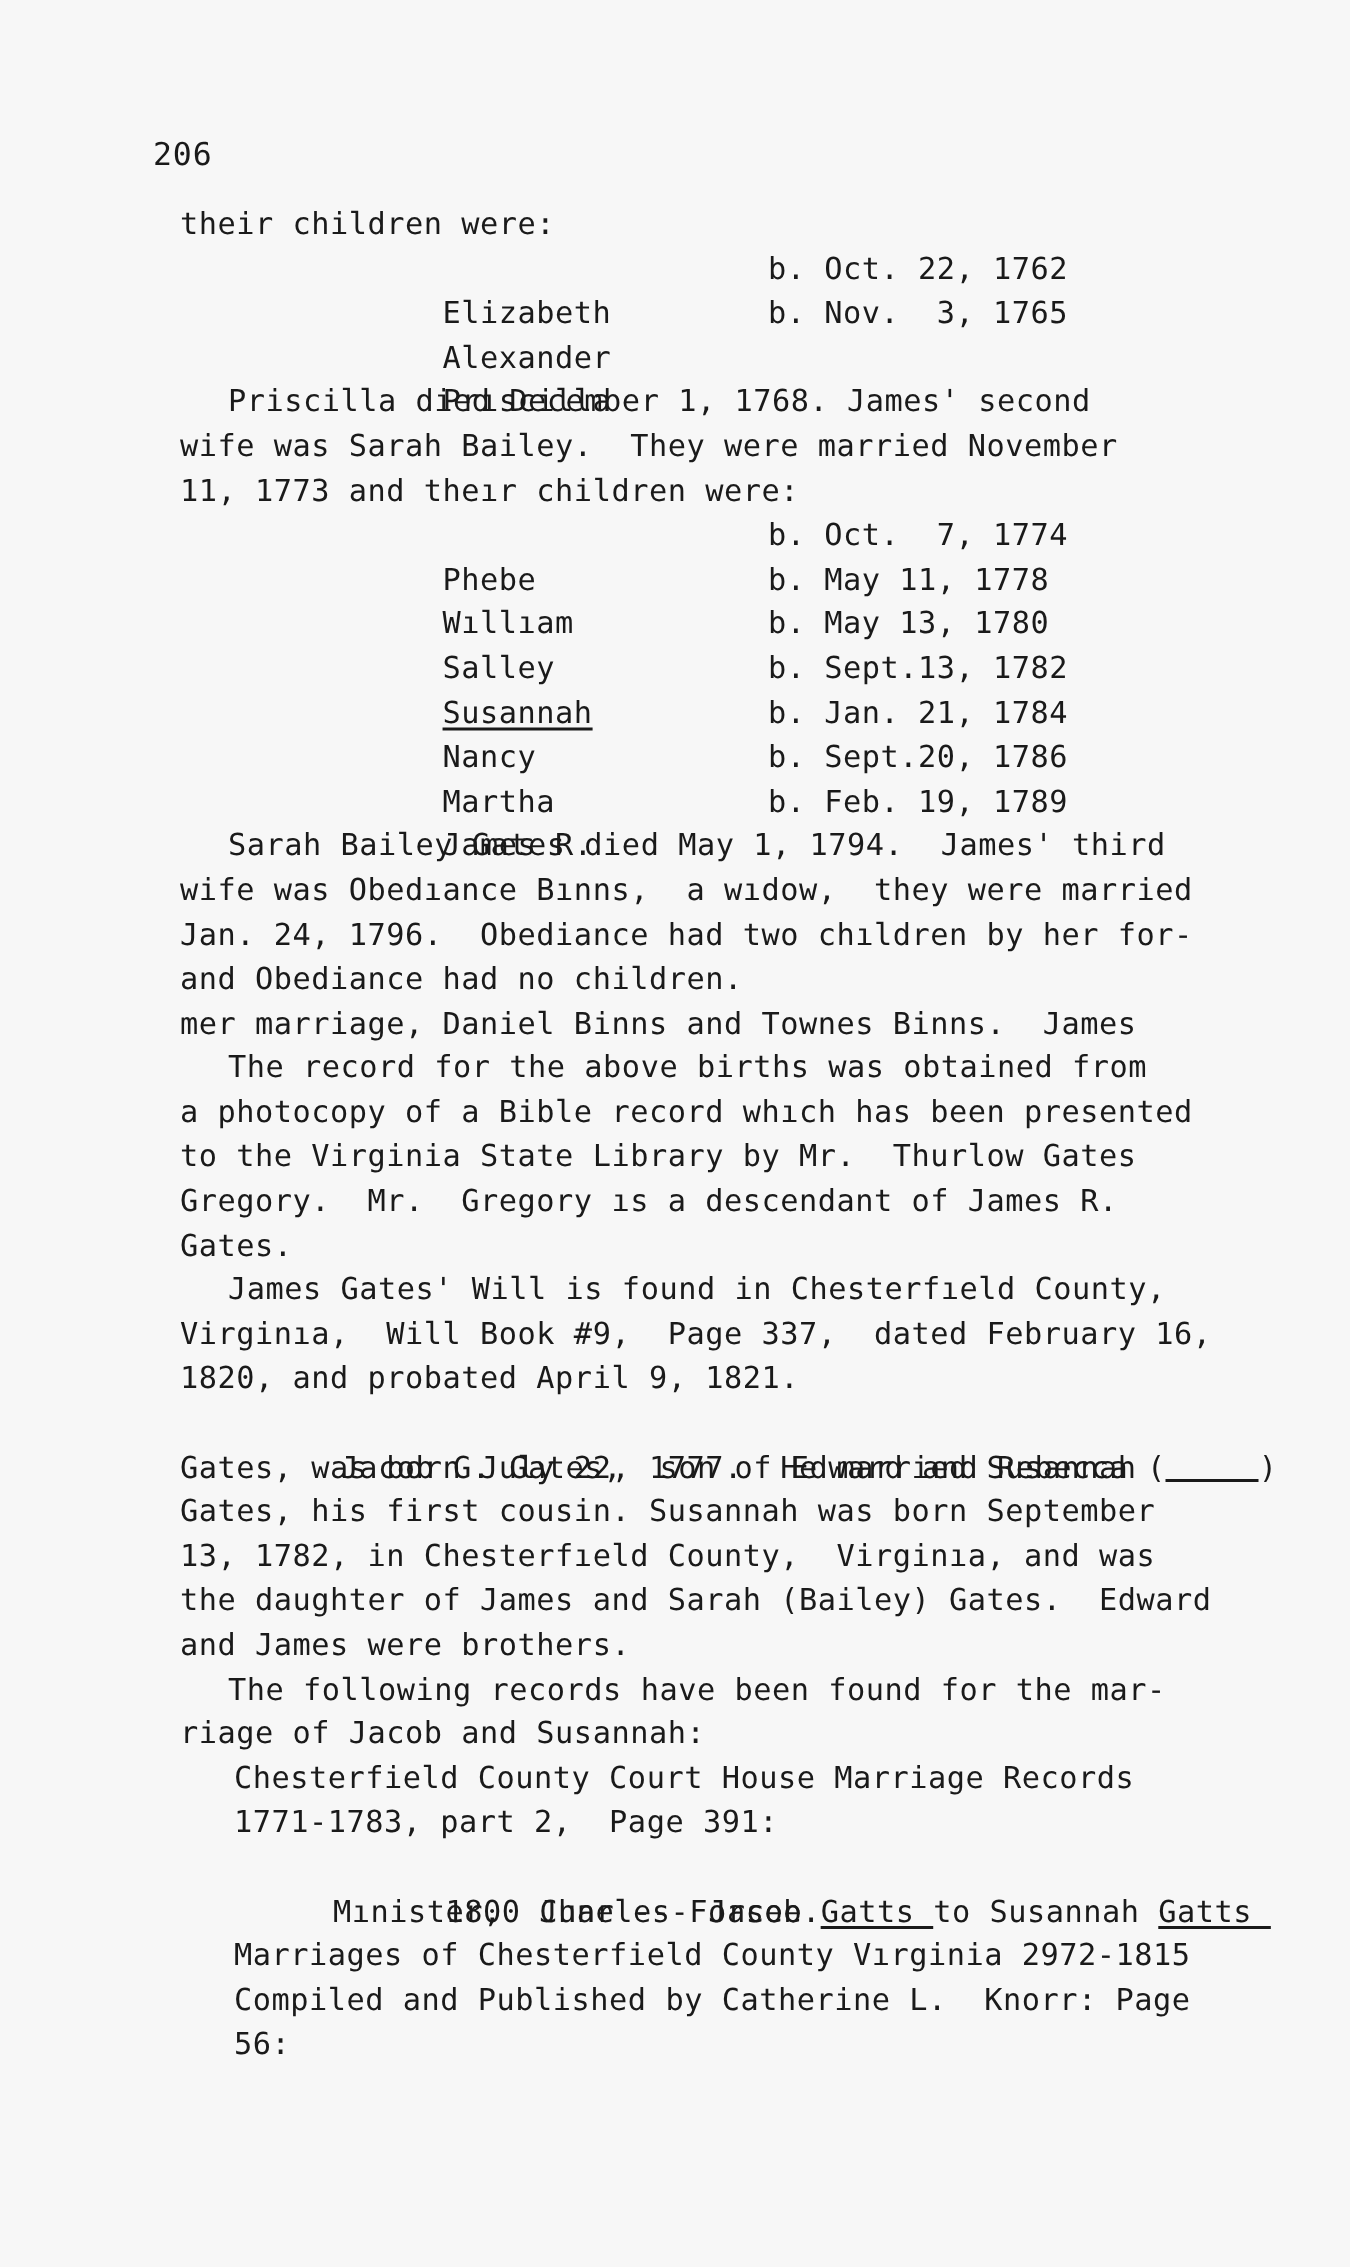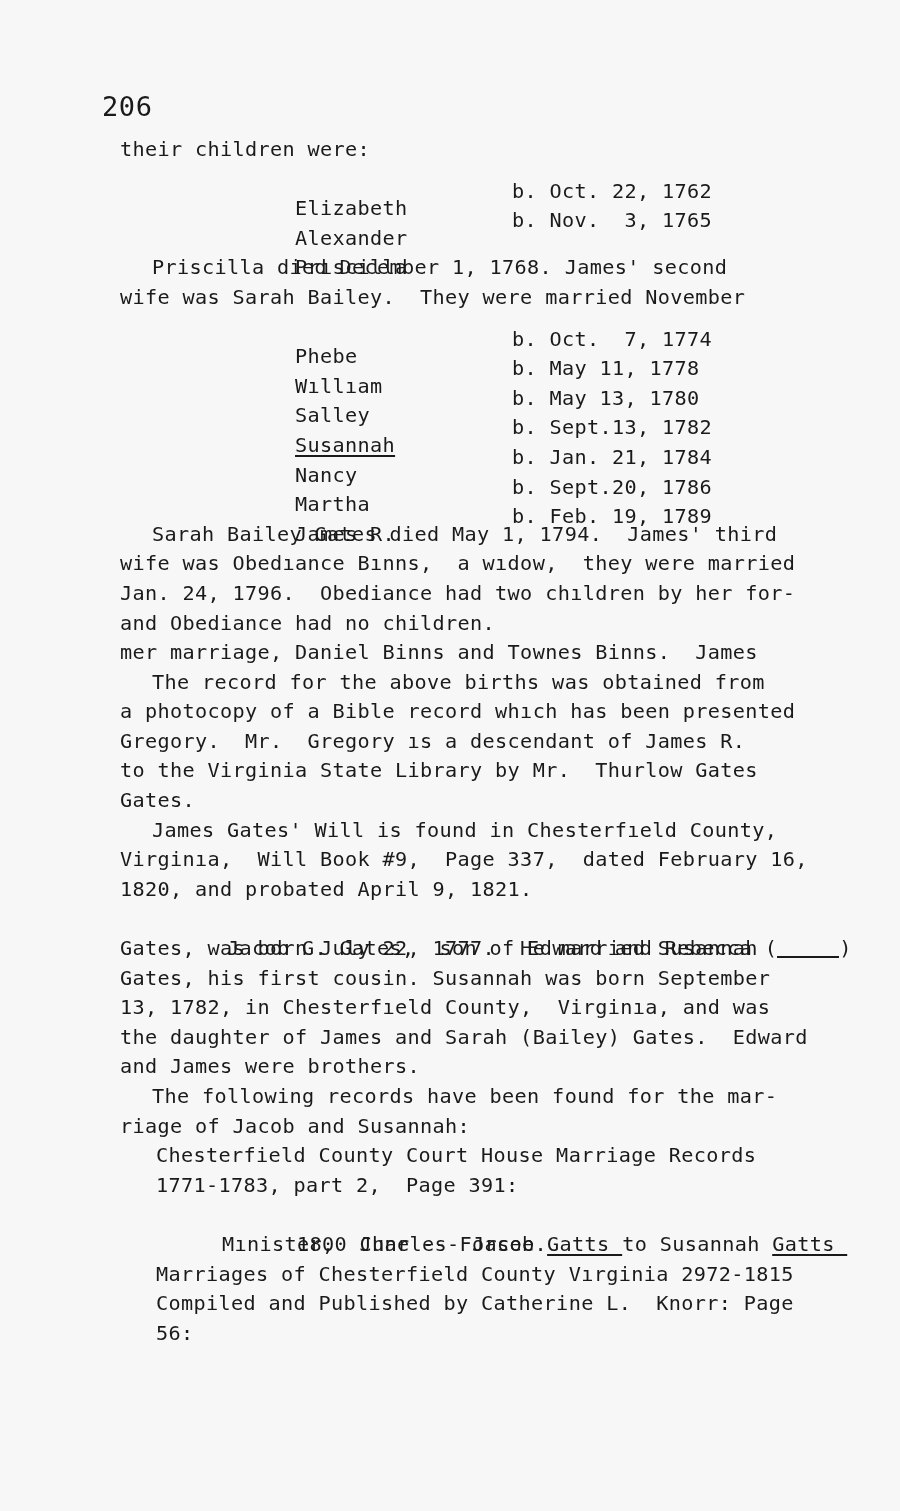--- a/index.html
+++ b/index.html
@@ -23,21 +23,21 @@
     height: 1511px;
     box-sizing: border-box;
     padding: 0;
   }
 
   
   .folio {
     position: absolute;
     left: 102px;
     top: 93px;
-    font-size: 27px;
+    font-size: 21px;
     letter-spacing: 0.6px;
     line-height: 1;
     white-space: pre;
   }
 
   
   .body-text {
     position: absolute;
     left: 0;
     top: 135px;
@@ -64,21 +64,20 @@
 
   
   .roster {
     position: relative;
   }
   .roster .dt {
     position: absolute;
     left: 512px;
     top: 0;
     white-space: pre;
-    margin-top: 12px;
   }
 
   .u   { text-decoration: underline; text-underline-offset: 3px; text-align: center; }
   .blank {
     display: inline-block;
     border-bottom: 2px solid #1a1a1a;
     width: 62px;
     vertical-align: -3px;
   }
 </style>
@@ -100,20 +99,21 @@
     <div class="ln c-name roster">
       <span>Alexander</span>
       <span class="dt">b. Nov.  3, 1765</span>
     </div>
     <div class="ln c-name roster">
       <span>Prıscilla</span>
     </div>
 
     <div class="ln c-indent">Priscilla died December 1, 1768. James' second</div>
     <div class="ln c-margin">wife was Sarah Bailey.  They were married November</div>
+    <div class="ln c-margin">11, 1773 and theır children were:</div>
 
     <div class="ln c-name roster">
       <span>Phebe</span>
       <span class="dt">b. Oct.  7, 1774</span>
     </div>
     <div class="ln c-name roster">
       <span>Wıllıam</span>
       <span class="dt">b. May 11, 1778</span>
     </div>
     <div class="ln c-name roster">
@@ -138,22 +138,22 @@
     </div>
 
     <div class="ln c-indent">Sarah Bailey Gates died May 1, 1794.  James' third</div>
     <div class="ln c-margin">wife was Obedıance Bınns,  a wıdow,  they were married</div>
     <div class="ln c-margin">Jan. 24, 1796.  Obediance had two chıldren by her for-</div>
     <div class="ln c-margin">and Obediance had no children.</div>
     <div class="ln c-margin">mer marriage, Daniel Binns and Townes Binns.  James</div>
 
     <div class="ln c-indent">The record for the above births was obtained from</div>
     <div class="ln c-margin">a photocopy of a Bible record whıch has been presented</div>
+    <div class="ln c-margin">to the Virginia State Library by Mr.  Thurlow Gates</div>
     <div class="ln c-margin">Gregory.  Mr.  Gregory ıs a descendant of James R.</div>
-    <div class="ln c-margin">to the Virginia State Library by Mr.  Thurlow Gates</div>
     <div class="ln c-margin">Gates.</div>
 
     <div class="ln c-indent">James Gates' Will is found in Chesterfıeld County,</div>
     <div class="ln c-margin">Virginıa,  Will Book #9,  Page 337,  dated February 16,</div>
     <div class="ln c-margin">1820, and probated April 9, 1821.</div>
 
     <div class="ln c-indent">
       <span>Jacob G. Gates,  son of Edward and Rebecca (</span><span class="blank"></span><span>)</span>
     </div>
     <div class="ln c-margin">Gates, was born July 22, 1777.  He married Susannah</div>

